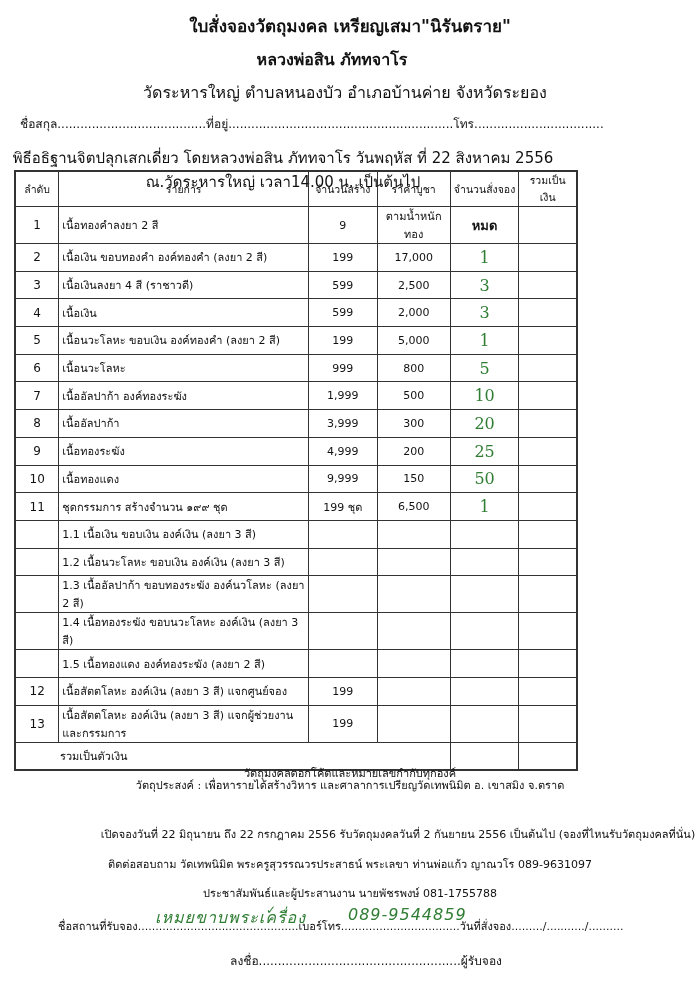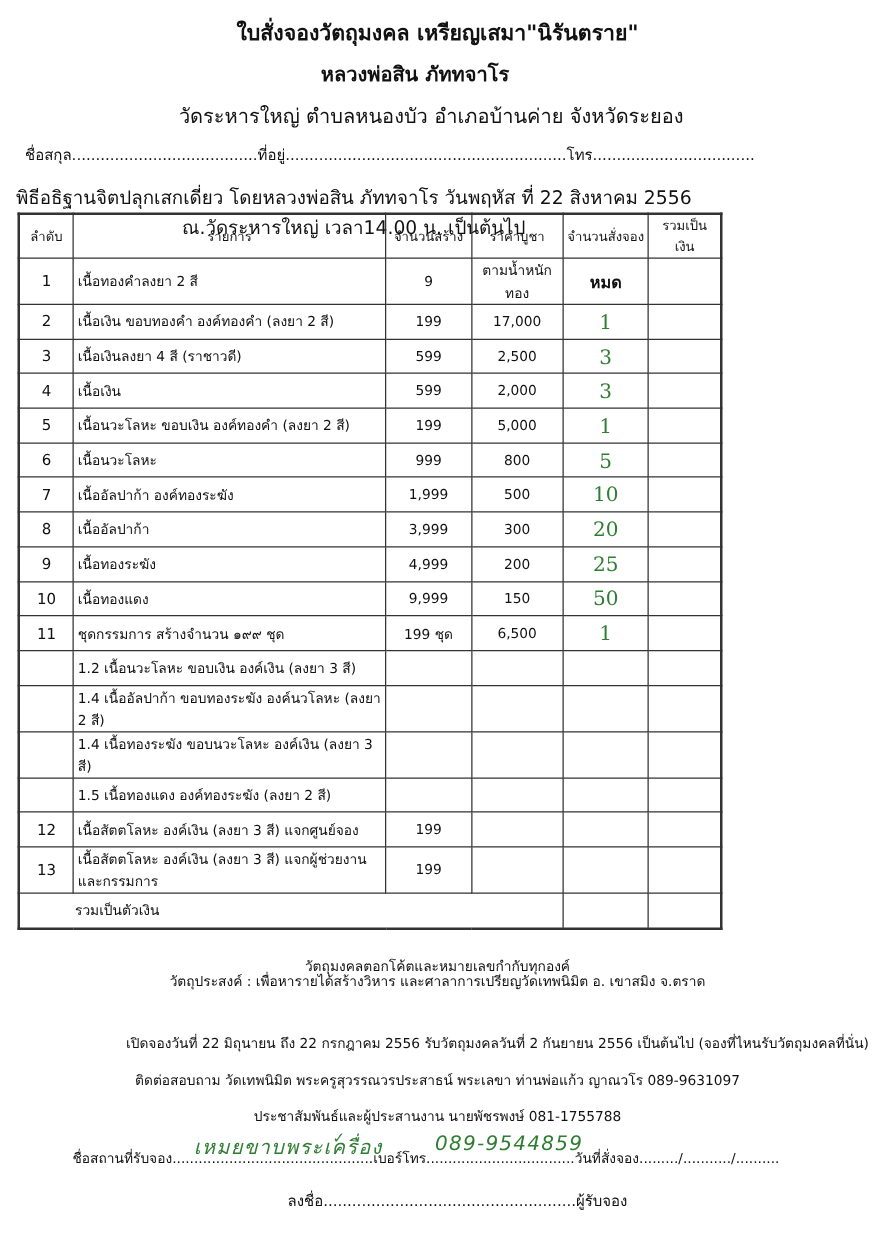--- a/index.html
+++ b/index.html
@@ -133,29 +133,37 @@
       <tr>
         <td class="seq">11</td>
         <td class="item">ชุดกรรมการ สร้างจำนวน ๑๙๙ ชุด</td>
         <td class="c">199 ชุด</td>
         <td class="c">6,500</td>
         <td class="order-qty">1</td>
         <td class="c"></td>
       </tr>
       <tr>
         <td class="seq"></td>
+        <td class="item" style="padding-left: 3px;">1.1 เนื้อเงิน ขอบเงิน องค์เงิน (ลงยา 3 สี)</td>
+        <td class="c"></td>
+        <td class="c"></td>
+        <td class="order-qty"></td>
+        <td class="c"></td>
+      </tr>
+      <tr>
+        <td class="seq"></td>
         <td class="item" style="padding-left: 3px;">1.2 เนื้อนวะโลหะ ขอบเงิน องค์เงิน (ลงยา 3 สี)</td>
         <td class="c"></td>
         <td class="c"></td>
         <td class="order-qty"></td>
         <td class="c"></td>
       </tr>
       <tr>
         <td class="seq"></td>
-        <td class="item" style="padding-left: 3px;">1.4 เนื้ออัลปาก้า ขอบทองระฆัง องค์นวโลหะ (ลงยา 2 สี)</td>
+        <td class="item" style="padding-left: 3px;">1.3 เนื้ออัลปาก้า ขอบทองระฆัง องค์นวโลหะ (ลงยา 2 สี)</td>
         <td class="c"></td>
         <td class="c"></td>
         <td class="order-qty"></td>
         <td class="c"></td>
       </tr>
       <tr>
         <td class="seq"></td>
         <td class="item" style="padding-left: 3px;">1.4 เนื้อทองระฆัง ขอบนวะโลหะ องค์เงิน (ลงยา 3 สี)</td>
         <td class="c"></td>
         <td class="c"></td>

